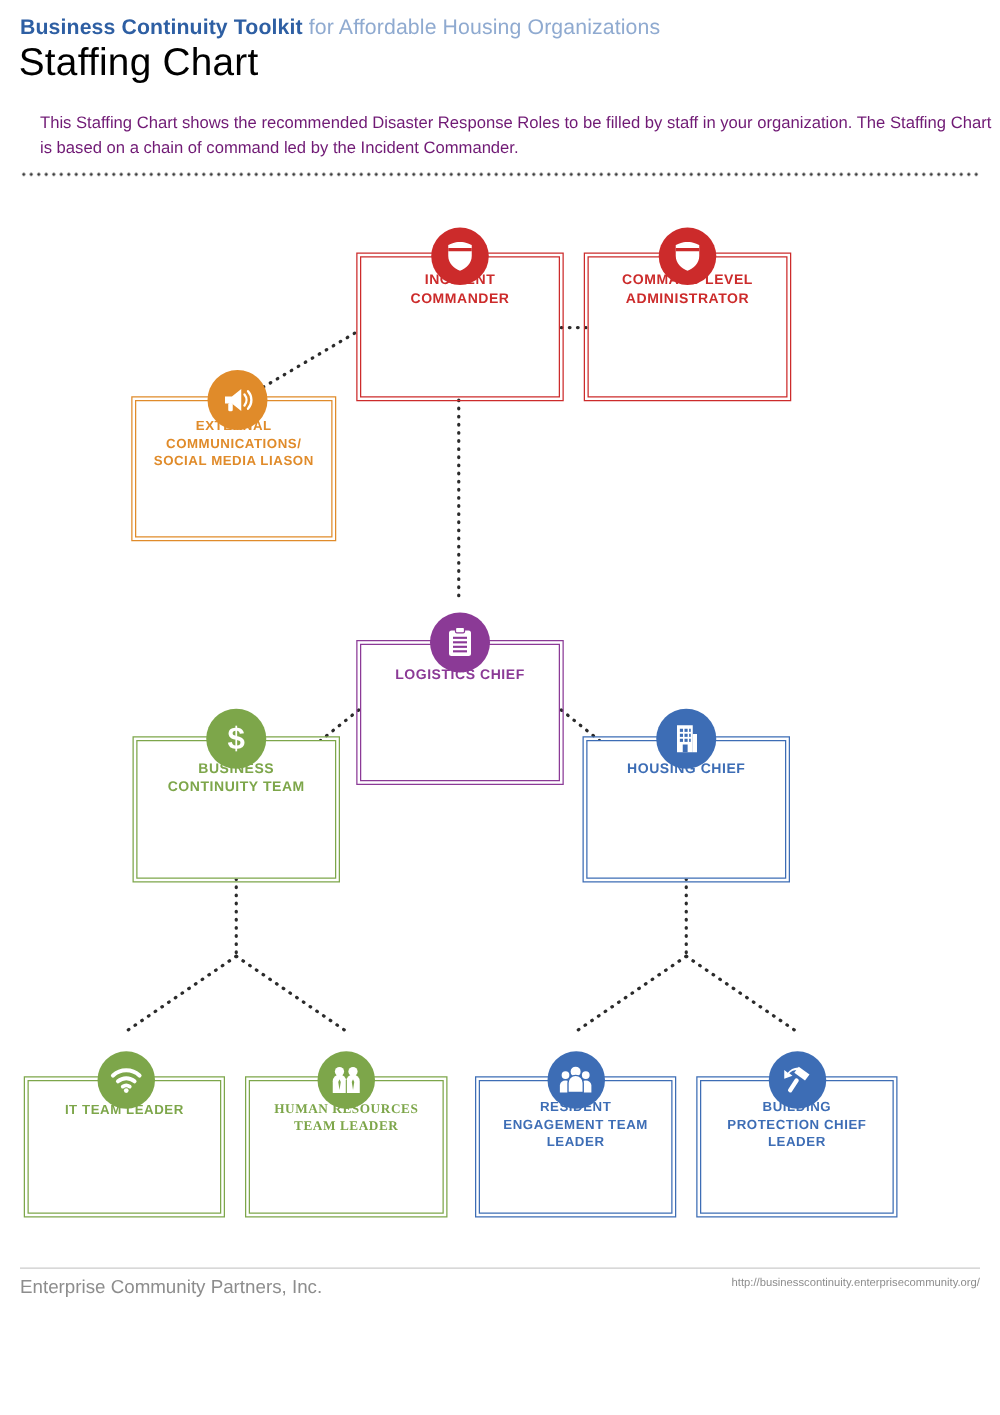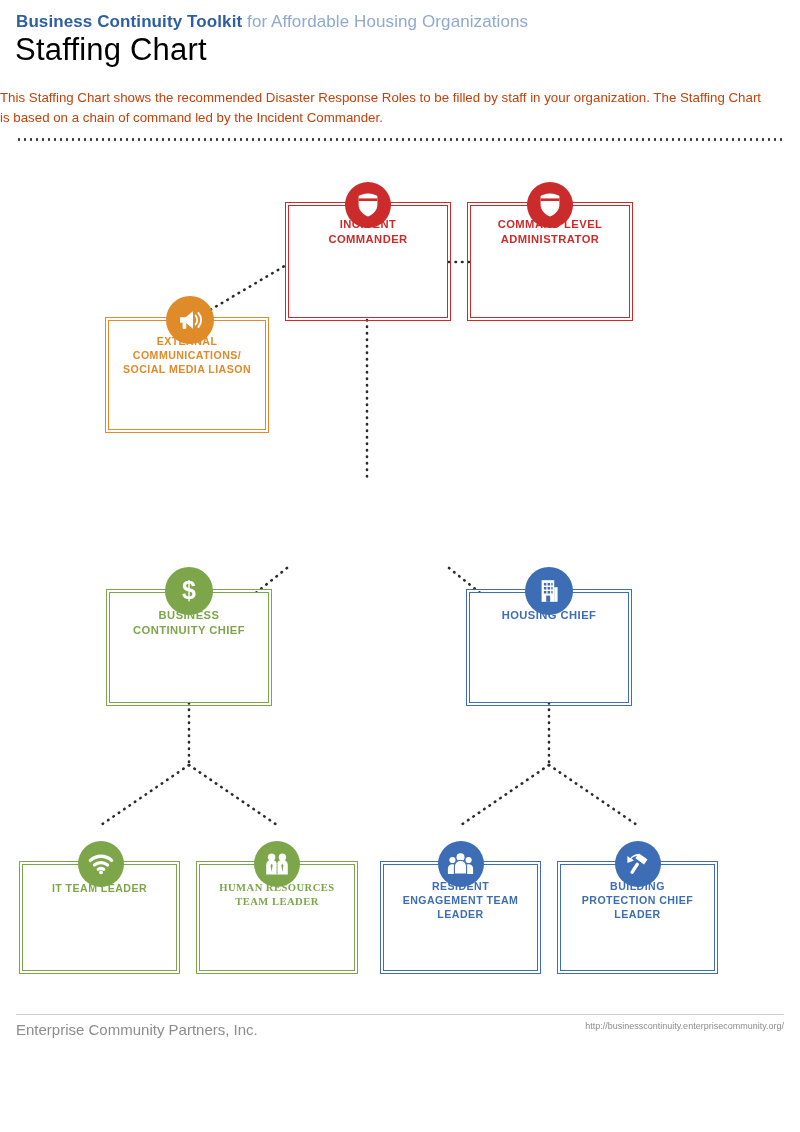--- a/index.html
+++ b/index.html
@@ -33,25 +33,25 @@
     position: absolute;
     left: 15px; top: 32px;
     font-size: 31px;
     font-weight: normal;
     color: #000000;
     letter-spacing: .2px;
   }
 
   .intro {
     position: absolute;
-    left: 0; top: 88px;
+    left: 32px; top: 88px;
     width: 762px;
     font-size: 13.3px;
     line-height: 19.5px;
-    color: #c2410c;
+    color: #701a75;
   }
 
   .dotrule {
     position: absolute;
     left: 16px; top: 138px;
     width: 768px; height: 3px;
     background-image: radial-gradient(circle, #3b3b3b 1.1px, transparent 1.3px);
     background-size: 6px 3px;
     background-repeat: repeat-x;
   }
@@ -200,31 +200,50 @@
         <path d="M21.4 5.0 A10.4 10.4 0 0 1 21.4 19.0" stroke="#ffffff" stroke-width="1.9" fill="none" stroke-linecap="round"></path>
       </svg>
     </div>
     <div class="label" style="top:14px;">
       <div>EXTERNAL</div>
       <div>COMMUNICATIONS/</div>
       <div>SOCIAL MEDIA LIASON</div>
     </div>
   </div>
 
+  <div class="node" style="--c:#8B3A96; left:288px; top:515px; width:160px; height:110px;">
+    <div class="box"></div>
+    <div class="badge" style="left:50%; top:-25px; width:48px; height:48px;">
+      <svg width="22" height="26" viewBox="0 0 22 26">
+        <rect x="2.2" y="3.4" width="17.6" height="20.4" rx="2" fill="#ffffff"></rect>
+        <rect x="7.4" y="0.9" width="7.2" height="4.4" rx="1.1" fill="#ffffff"></rect>
+        <rect x="7.4" y="0.9" width="7.2" height="4.4" rx="1.1" fill="#ffffff" stroke="#8B3A96" stroke-width="1"></rect>
+        <g fill="#8B3A96">
+          <rect x="5.4" y="8.4" width="11.2" height="1.7"></rect>
+          <rect x="5.4" y="12.0" width="11.2" height="1.7"></rect>
+          <rect x="5.4" y="15.6" width="11.2" height="1.7"></rect>
+          <rect x="5.4" y="19.2" width="11.2" height="1.7"></rect>
+        </g>
+      </svg>
+    </div>
+    <div class="label" style="top:18px;">
+      <div>LOGISTICS CHIEF</div>
+    </div>
+  </div>
 
   <div class="node" style="--c:#7DA64A; left:109px; top:592px; width:160px; height:111px;">
     <div class="box"></div>
     <div class="badge" style="left:50%; top:-25px; width:48px; height:48px;">
       <svg width="22" height="28" viewBox="0 0 22 28">
         <text x="11" y="22" text-anchor="middle" fill="#ffffff" font-family="Liberation Sans, sans-serif" font-size="25" font-weight="bold">$</text>
       </svg>
     </div>
     <div class="label" style="top:16px;">
       <div>BUSINESS</div>
-      <div>CONTINUITY CHIEF</div>
+      <div>CONTINUITY TEAM</div>
     </div>
   </div>
 
   <div class="node" style="--c:#3D6DB5; left:469px; top:592px; width:160px; height:111px;">
     <div class="box"></div>
     <div class="badge" style="left:50%; top:-25px; width:48px; height:48px;">
       <svg width="24" height="26" viewBox="0 0 24 26">
         <rect x="4.6" y="2.2" width="12.6" height="21.6" fill="#ffffff"></rect>
         <rect x="17.2" y="9.2" width="3.4" height="14.6" fill="#ffffff"></rect>
         <g fill="#3D6DB5">

